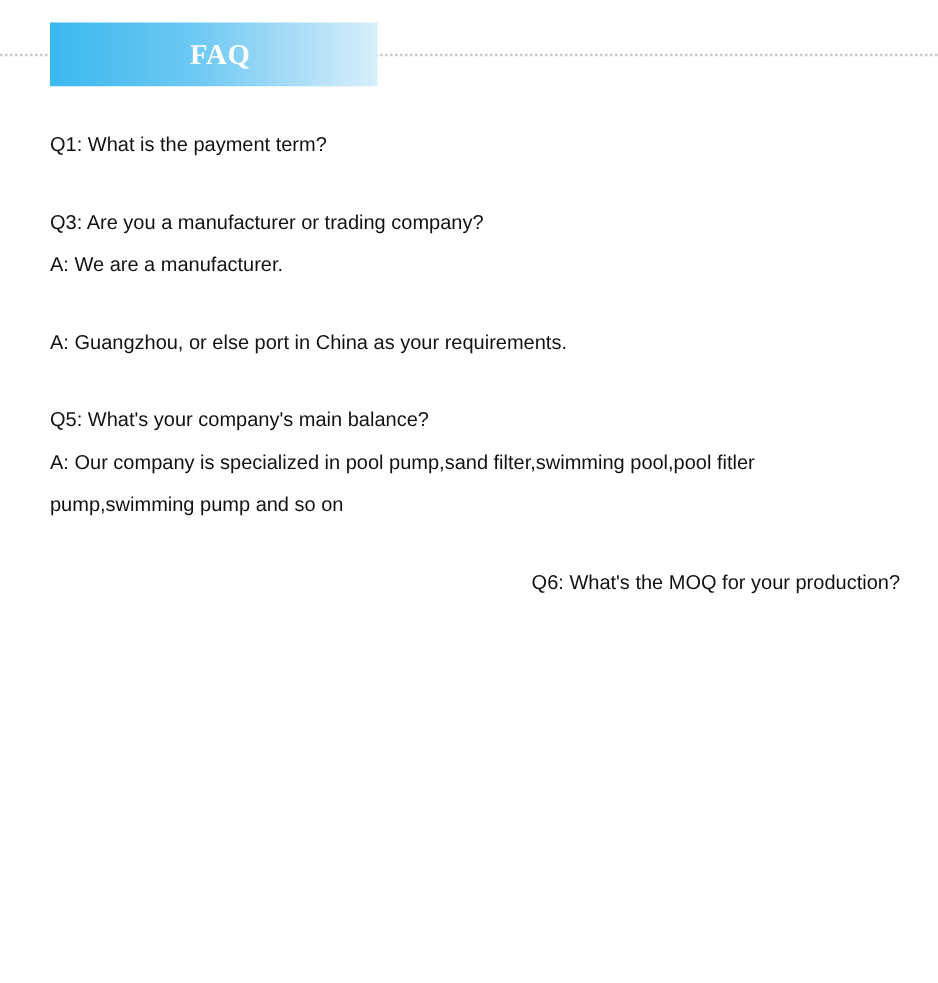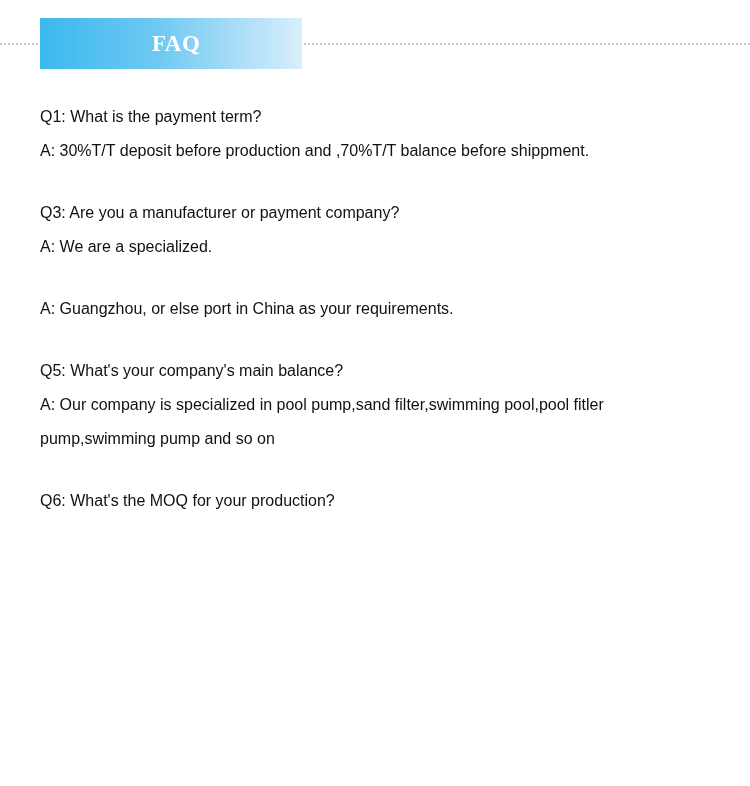--- a/index.html
+++ b/index.html
@@ -54,47 +54,47 @@
     width: 680px;
     font-size: 16px;
     line-height: 34px;
     color: #111111;
   }
   .qa-block {
     margin-bottom: 28px;
   }
   .qa-block:last-child {
     margin-bottom: 0;
+    text-align: right;
   }
   .qa-line {
     white-space: pre-wrap;
   }
 </style>
 </head>
 <body>
 
 <div class="page">
 
   <div class="dotted-rule"></div>
 
   <div class="faq-banner">
     <span class="faq-title">FAQ</span>
   </div>
 
   <div class="content">
 
     <div class="qa-block">
       <div class="qa-line">Q1: What is the payment term?</div>
-      <div class="qa-line">A: 30%T/T deposit before production and ,70%T/T balance before shippment.</div>
     </div>
 
 
     <div class="qa-block">
-      <div class="qa-line">Q3: Are you a manufacturer or payment company?</div>
-      <div class="qa-line">A: We are a specialized.</div>
+      <div class="qa-line">Q3: Are you a manufacturer or trading company?</div>
+      <div class="qa-line">A: We are a manufacturer.</div>
     </div>
 
     <div class="qa-block">
       <div class="qa-line">A: Guangzhou, or else port in China as your requirements.</div>
     </div>
 
     <div class="qa-block">
       <div class="qa-line">Q5: What's your company's main balance?</div>
       <div class="qa-line">A: Our company is specialized in pool pump,sand filter,swimming pool,pool fitler pump,swimming pump and so on</div>
     </div>

